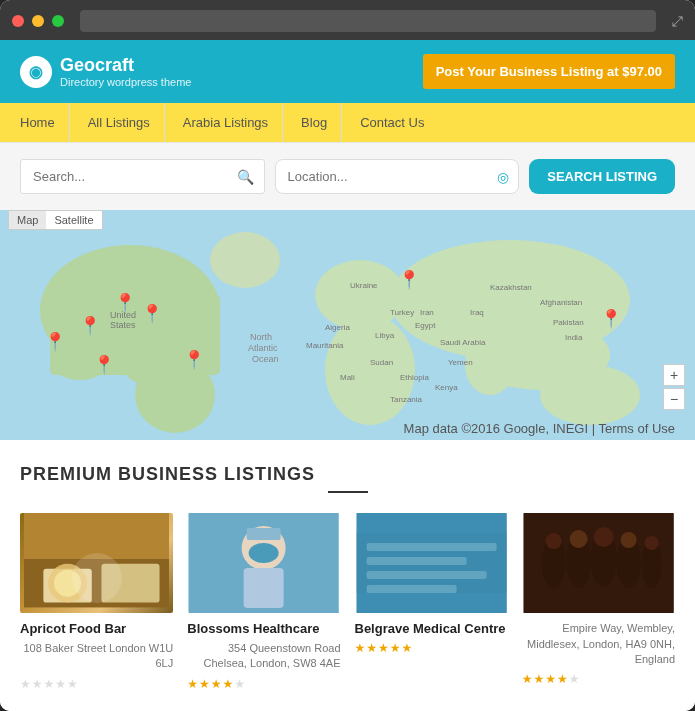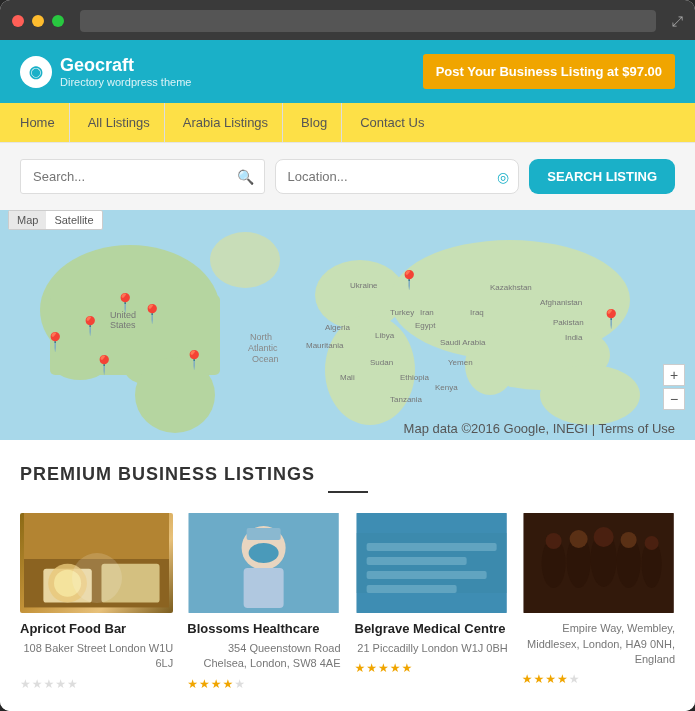--- a/index.html
+++ b/index.html
@@ -483,21 +483,20 @@
 
             <rect x="10" y="30" width="130" height="8" fill="#88c0d8" rx="2"></rect>
             <rect x="10" y="44" width="100" height="8" fill="#88c0d8" rx="2"></rect>
             <rect x="10" y="58" width="120" height="8" fill="#88c0d8" rx="2"></rect>
             <rect x="10" y="72" width="90" height="8" fill="#88c0d8" rx="2"></rect>
 
             <rect x="0" y="20" width="150" height="60" fill="#3a88a8" opacity="0.5"></rect>
           </svg>
         </div>
         <div class="listing-name">Belgrave Medical Centre</div>
-        <div class="listing-addr">21 Piccadilly London W1J 0BH</div>
         <div class="stars">
           <span class="star star-full">★</span>
           <span class="star star-full">★</span>
           <span class="star star-full">★</span>
           <span class="star star-full">★</span>
           <span class="star star-full">★</span>
         </div>
       </div>
 
       <div class="listing-card">

